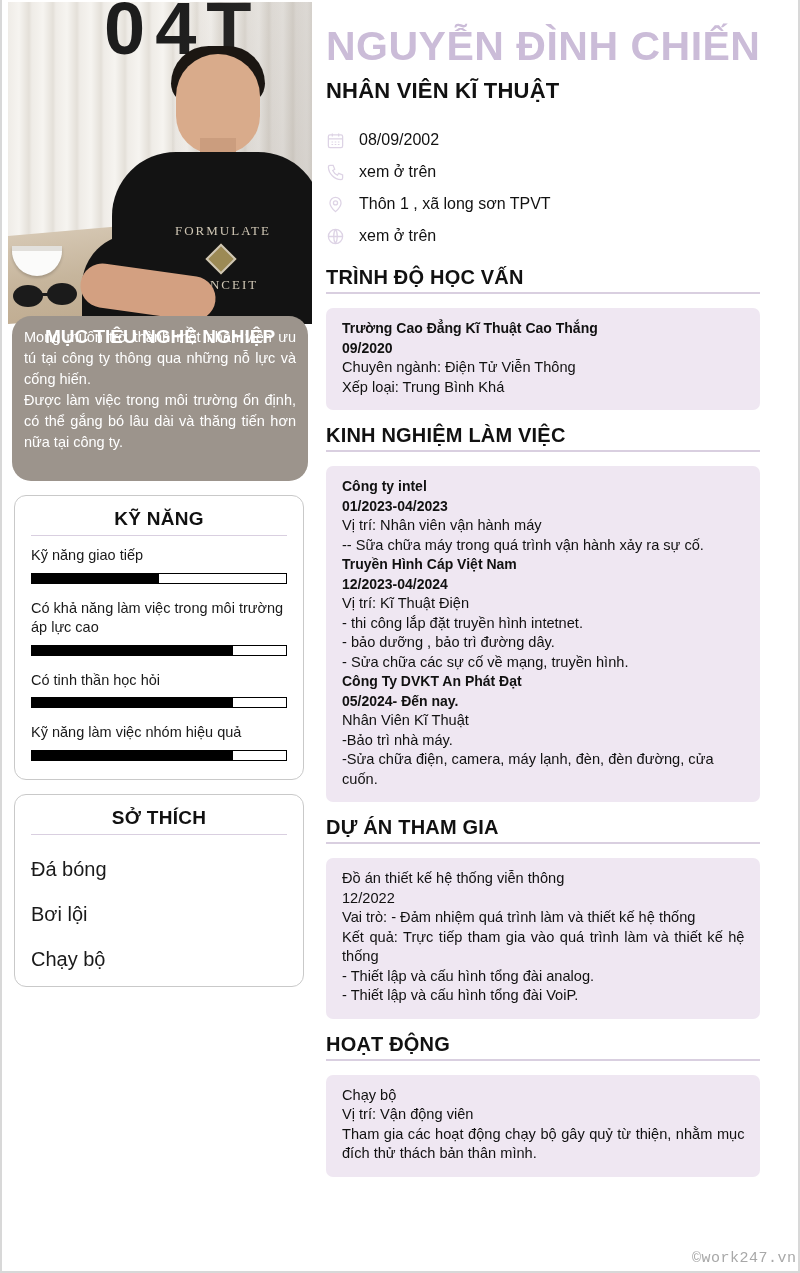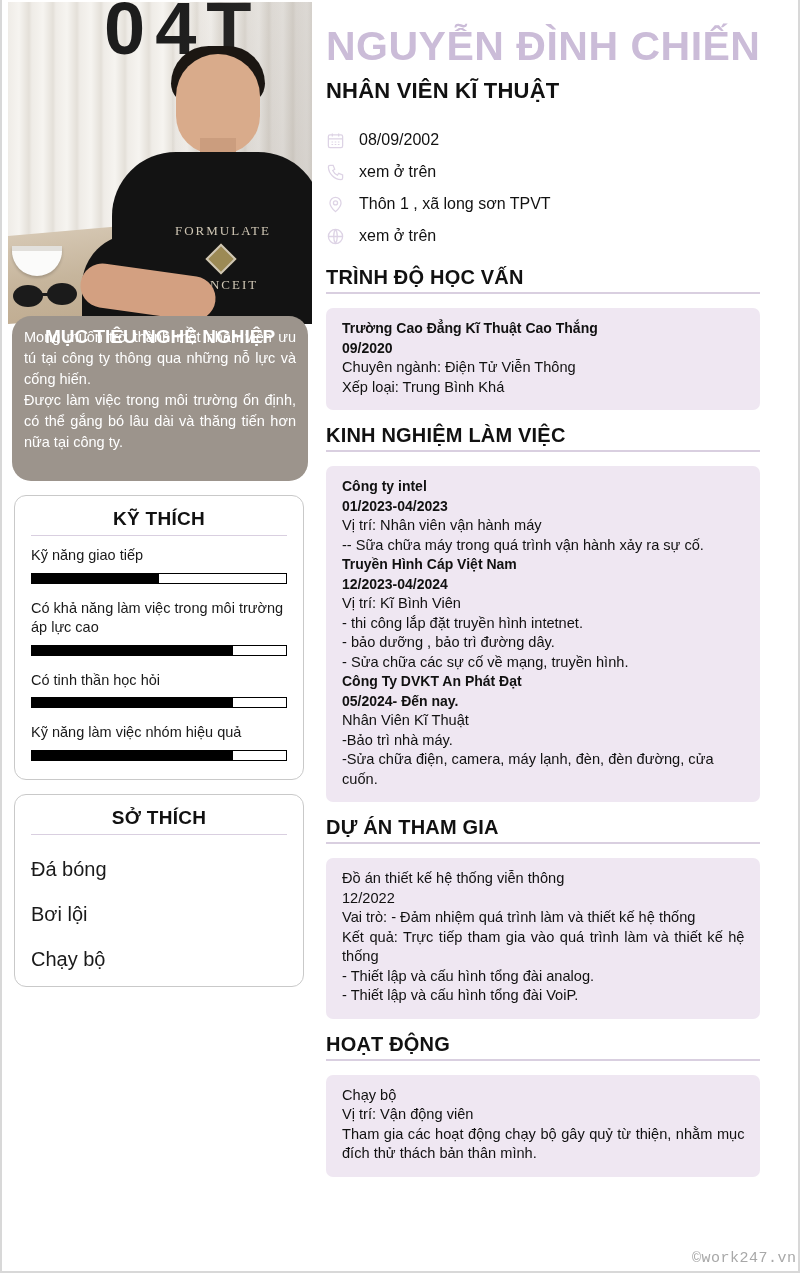--- a/index.html
+++ b/index.html
@@ -339,21 +339,21 @@
 
     <div class="objective">
       <div class="objective-title">MỤC TIÊU NGHỀ NGHIỆP</div>
       <div class="objective-body">
         <p>Mong muốn trở thành một nhân viên ưu tú tại công ty thông qua những nỗ lực và cống hiến.</p>
         <p>Được làm việc trong môi trường ổn định, có thể gắng bó lâu dài và thăng tiến hơn nữa tại công ty.</p>
       </div>
     </div>
 
     <div class="card">
-      <div class="card-title">KỸ THÍCH</div>
+      <div class="card-title">KỸ NĂNG</div>
       <div class="card-rule"></div>
 
       <div class="skill-row">
         <div class="skill-label">Kỹ năng giao tiếp</div>
         <div class="skill-track">
           <div class="skill-fill" id="sk0" style="width: 50%;"></div>
         </div>
       </div>
       <div class="skill-row">
         <div class="skill-label">Có khả năng làm việc trong môi trường áp lực cao</div>
@@ -442,21 +442,21 @@
     <div class="section">
       <div class="section-title">KINH NGHIỆM LÀM VIỆC</div>
       <div class="section-rule"></div>
       <div class="section-box">
         <div class="box-line bold">Công ty intel</div>
         <div class="box-line bold">01/2023-04/2023</div>
         <div class="box-line">Vị trí: Nhân viên vận hành máy</div>
         <div class="box-line">-- Sữa chữa máy trong quá trình vận hành xảy ra sự cố.</div>
         <div class="box-line bold">Truyền Hình Cáp Việt Nam</div>
         <div class="box-line bold">12/2023-04/2024</div>
-        <div class="box-line">Vị trí:  Kĩ Bình Viên</div>
+        <div class="box-line">Vị trí:  Kĩ Thuật Điện</div>
         <div class="box-line">- thi công lắp đặt truyền hình intetnet.</div>
         <div class="box-line">- bảo dưỡng , bảo trì đường dây.</div>
         <div class="box-line">- Sửa chữa các sự cố về mạng, truyền hình.</div>
         <div class="box-line bold">Công Ty DVKT An Phát Đạt</div>
         <div class="box-line bold">05/2024- Đến nay.</div>
         <div class="box-line">Nhân Viên Kĩ Thuật</div>
         <div class="box-line">-Bảo trì nhà máy.</div>
         <div class="box-line">-Sửa chữa điện, camera, máy lạnh, đèn, đèn đường, cửa cuốn.</div>
       </div>
     </div>

